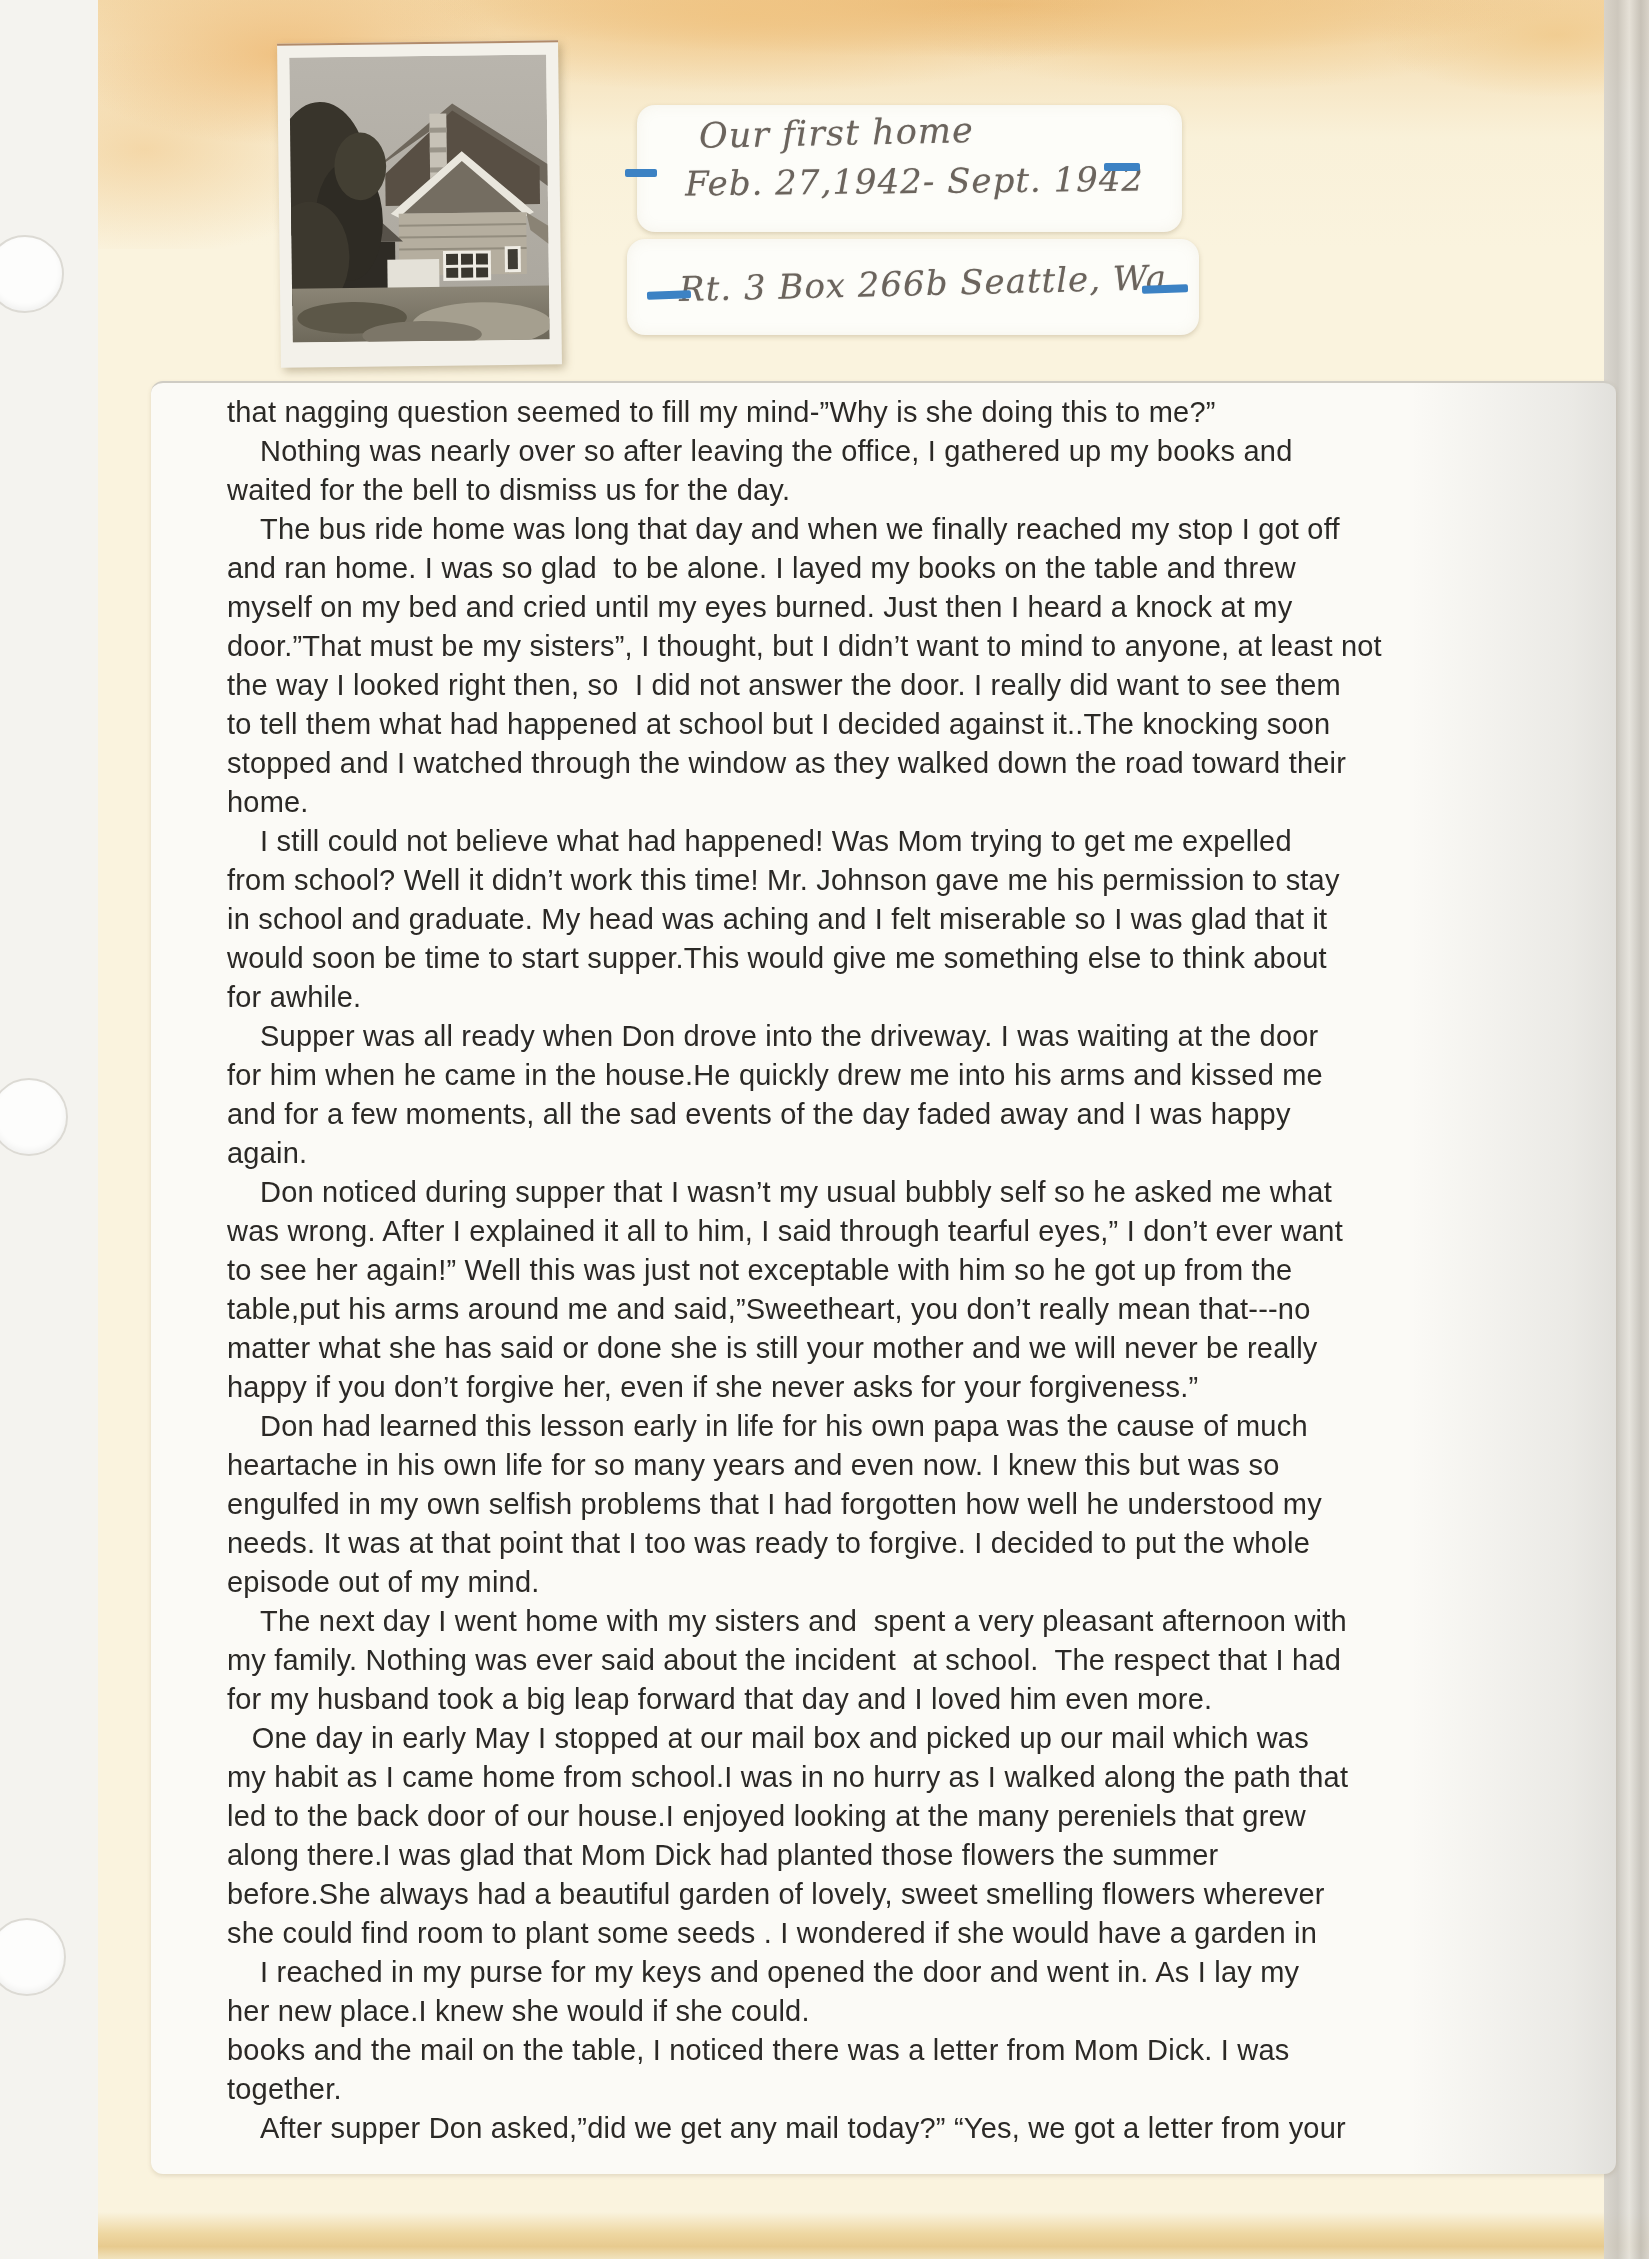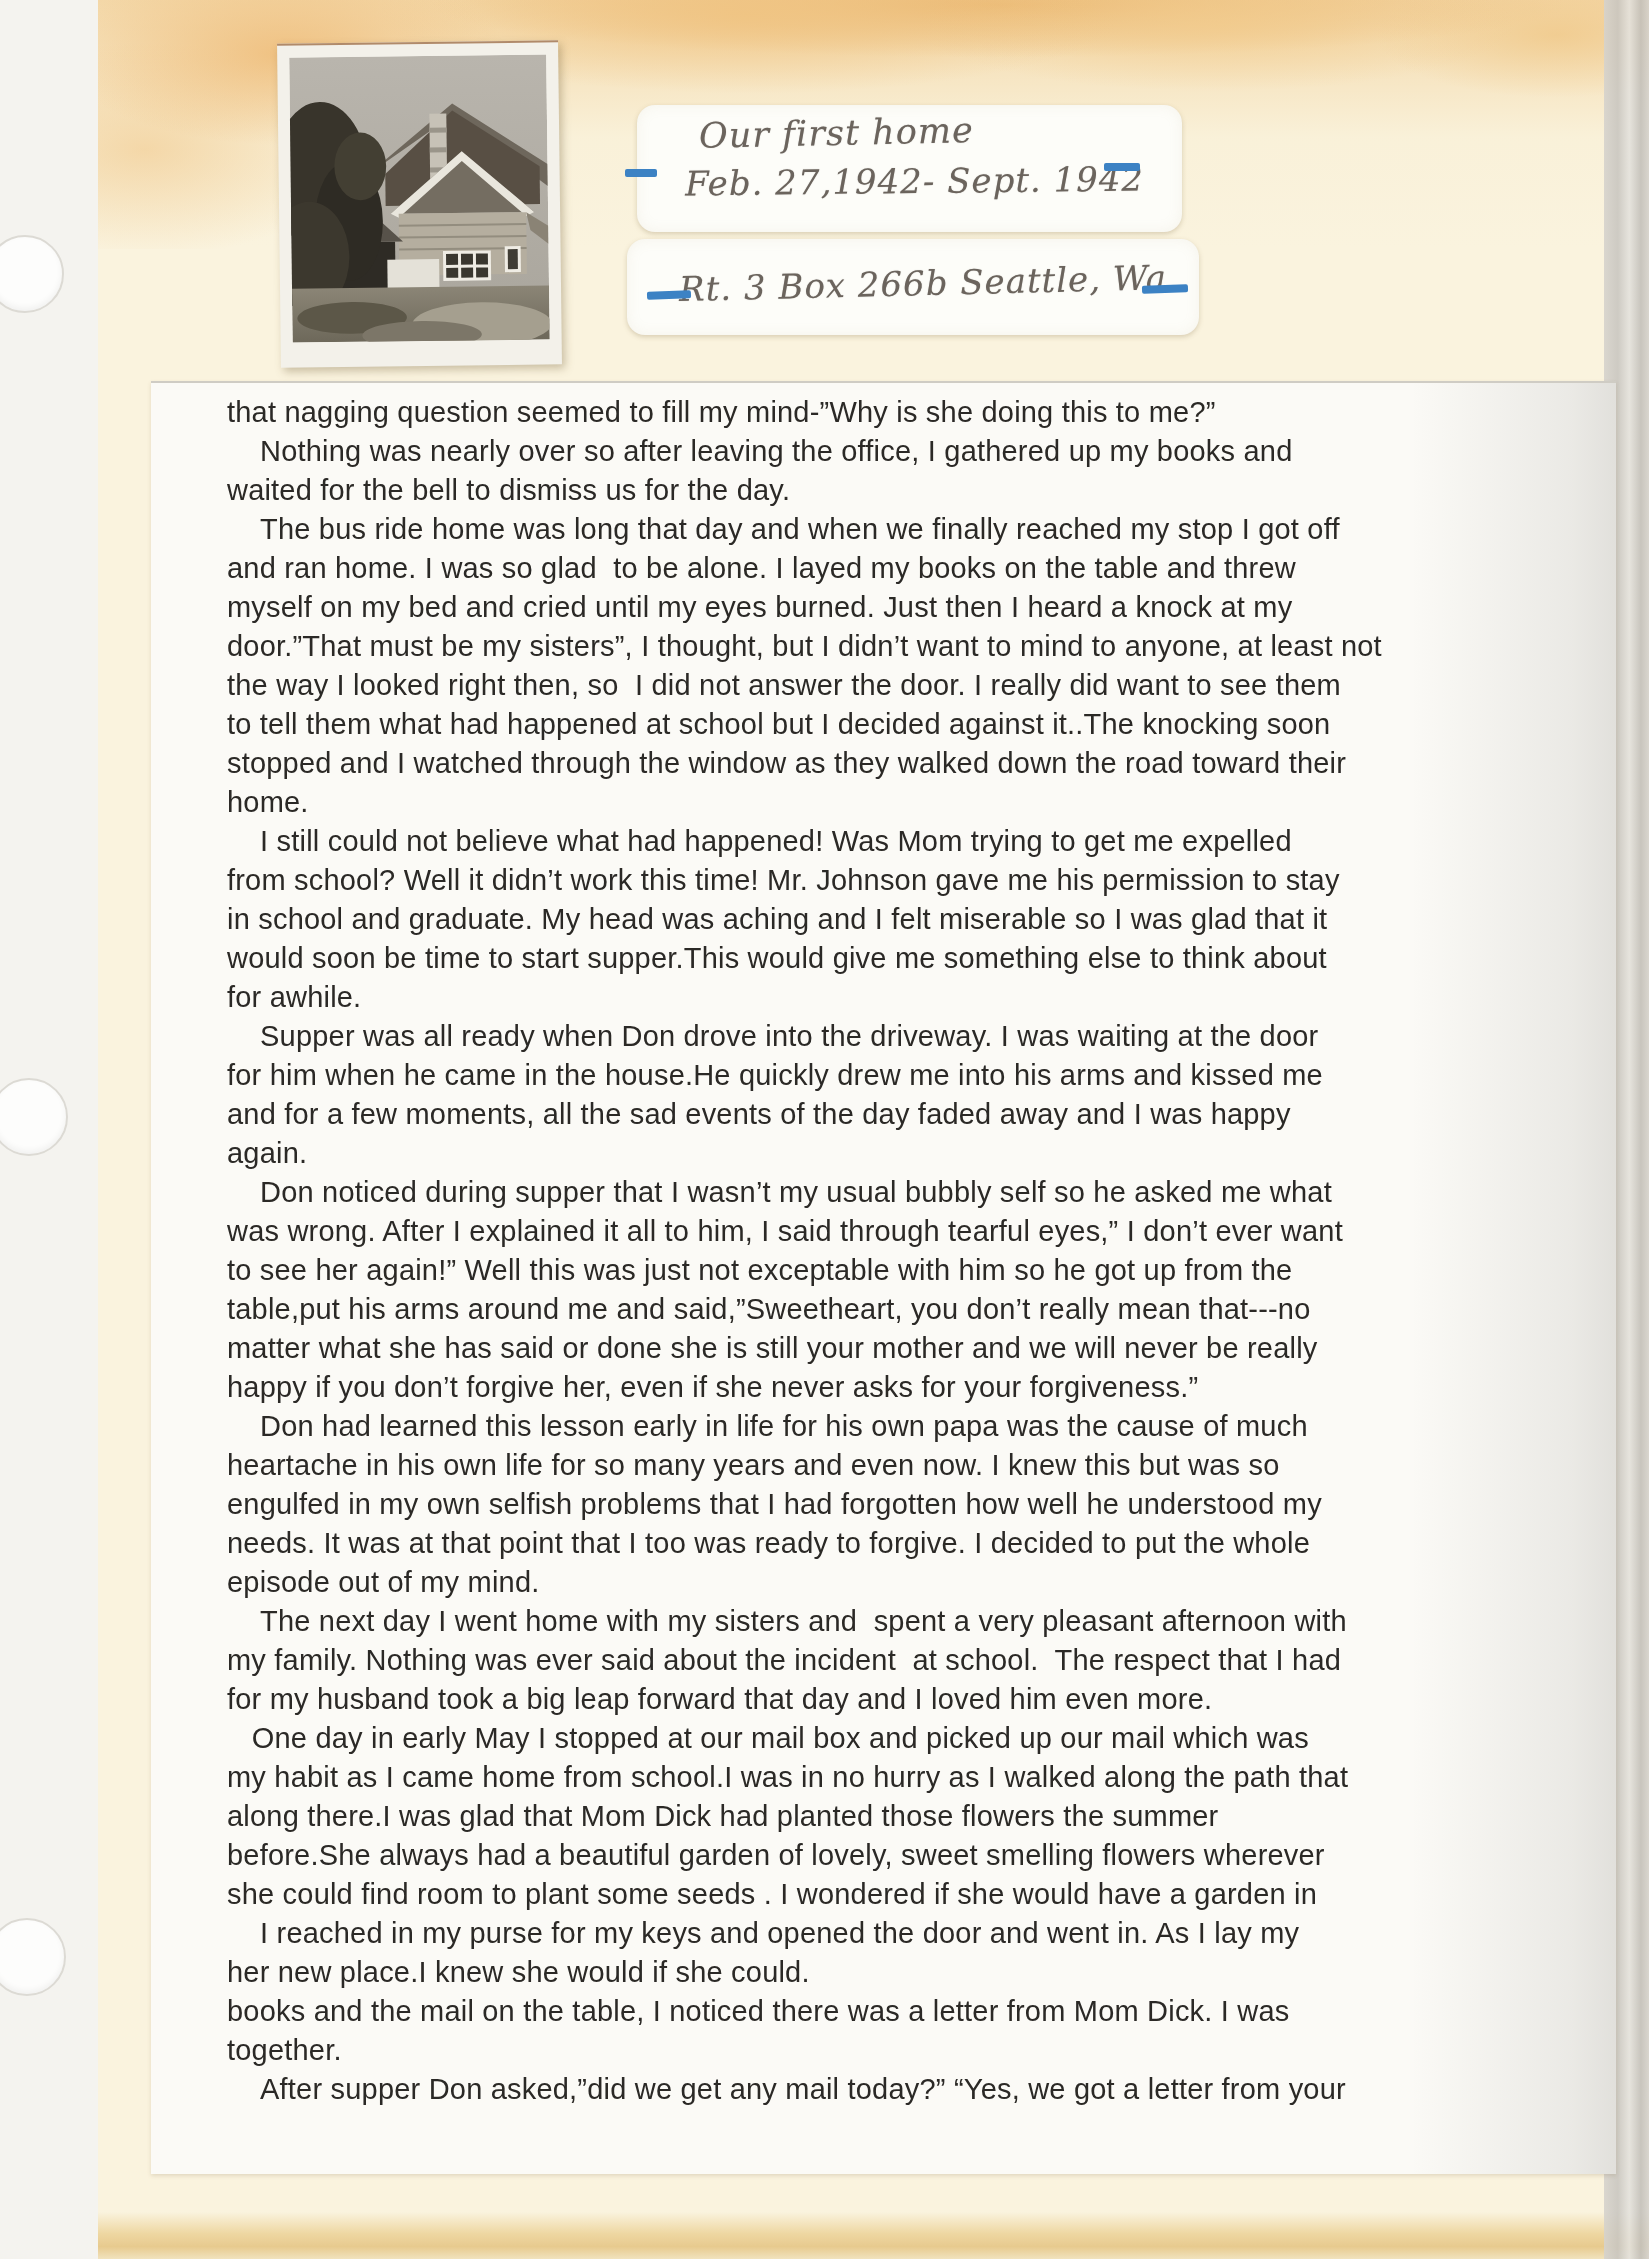--- a/index.html
+++ b/index.html
@@ -77,20 +77,21 @@
   .bd-2l{left:647px;top:291px;width:44px;transform:rotate(-2deg);}
   .bd-2r{left:1142px;top:285px;width:46px;transform:rotate(-2deg);}
   
   .sheet{
     position:absolute;left:151px;top:381px;width:1465px;height:1791px;
     background:
       linear-gradient(to right, rgba(0,0,0,0) 86%, rgba(90,88,82,.10) 97%, rgba(90,88,82,.16) 100%),
       #fbfaf6;
     border-top:2px solid #cfccc4;
     box-shadow:0 2px 4px rgba(120,100,60,.18);
+    border-radius:12px;
   }
   .typed{
     position:absolute;left:76px;top:10px;width:1353px;
     font-size:29px;line-height:39px;color:#2b2926;
     letter-spacing:0.2px;
   }
   .tline{white-space:pre-wrap;min-height:39px;}
 </style>
 </head>
 <body>
@@ -211,20 +212,21 @@
         <div class="tline">    Don had learned this lesson early in life for his own papa was the cause of much</div>
         <div class="tline">heartache in his own life for so many years and even now. I knew this but was so</div>
         <div class="tline">engulfed in my own selfish problems that I had forgotten how well he understood my</div>
         <div class="tline">needs. It was at that point that I too was ready to forgive. I decided to put the whole</div>
         <div class="tline">episode out of my mind.</div>
         <div class="tline">    The next day I went home with my sisters and  spent a very pleasant afternoon with</div>
         <div class="tline">my family. Nothing was ever said about the incident  at school.  The respect that I had</div>
         <div class="tline">for my husband took a big leap forward that day and I loved him even more.</div>
         <div class="tline">   One day in early May I stopped at our mail box and picked up our mail which was</div>
         <div class="tline">my habit as I came home from school.I was in no hurry as I walked along the path that</div>
+        <div class="tline">led to the back door of our house.I enjoyed looking at the many pereniels that grew</div>
         <div class="tline">along there.I was glad that Mom Dick had planted those flowers the summer</div>
         <div class="tline">before.She always had a beautiful garden of lovely, sweet smelling flowers wherever</div>
         <div class="tline">she could find room to plant some seeds . I wondered if she would have a garden in</div>
         <div class="tline">    I reached in my purse for my keys and opened the door and went in. As I lay my</div>
         <div class="tline">her new place.I knew she would if she could.</div>
         <div class="tline">books and the mail on the table, I noticed there was a letter from Mom Dick. I was</div>
         <div class="tline">together.</div>
         <div class="tline">    After supper Don asked,”did we get any mail today?” “Yes, we got a letter from your</div>
       </div>
   </div>

